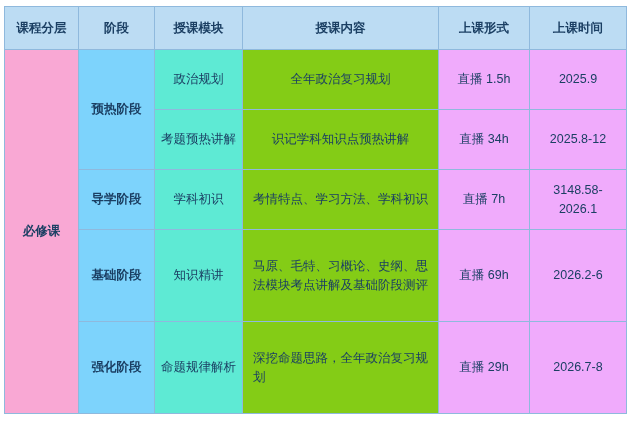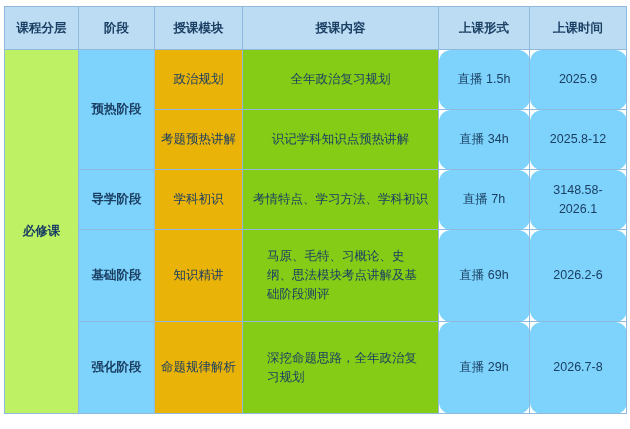--- a/index.html
+++ b/index.html
@@ -31,53 +31,52 @@
     line-height: 1.5;
   }
   thead th {
     background: #bcdcf3;
     font-weight: bold;
     font-size: 12.5px;
     color: #17364f;
     height: 34px;
   }
   td.cat {
-    background: #bef264;
+    background: #f9a8d4;
     font-weight: bold;
     font-size: 13px;
     width: 74px;
   }
   td.stage {
     background: #7dd3fc;
     font-weight: bold;
     font-size: 13px;
     color: #17364f;
   }
   td.module {
-    background: #eab308;
+    background: #5eead4;
     font-size: 12.5px;
     color: #17364f;
     font-weight: normal;
   }
   td.content {
     background: #84cc16;
     font-size: 12.5px;
     color: #17364f;
     text-align: center;
   }
   td.content.left {
     text-align: left;
-    padding-left: 24px;
+    padding-left: 10px;
     padding-right: 10px;
   }
   td.form, td.time {
-    background: #7dd3fc;
+    background: #f0abfc;
     font-size: 12px;
     color: #17364f;
-    border-radius: 12px;
   }
   col.c0 { width: 74px; }
   col.c1 { width: 76px; }
   col.c2 { width: 88px; }
   col.c3 { width: 196px; }
   col.c4 { width: 91px; }
   col.c5 { width: 97px; }
 </style>
 </head>
 <body>

